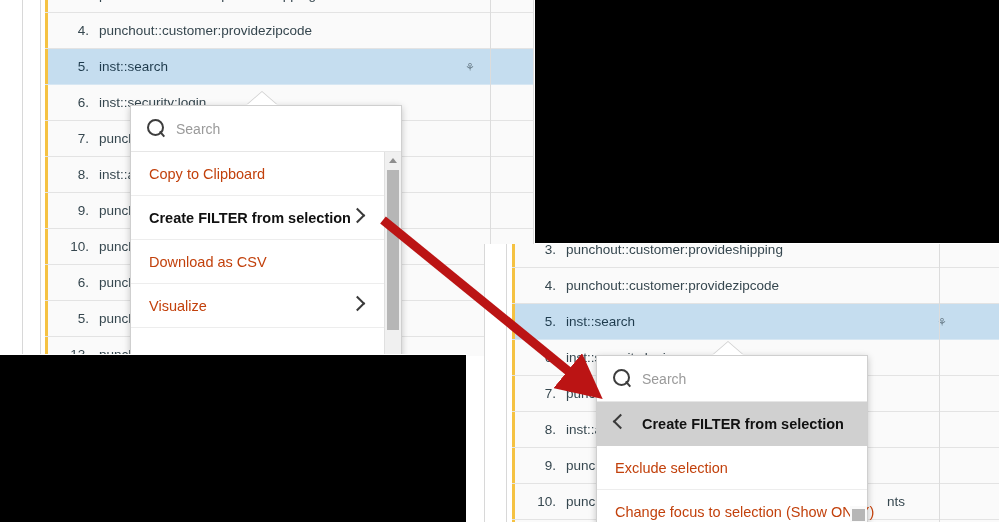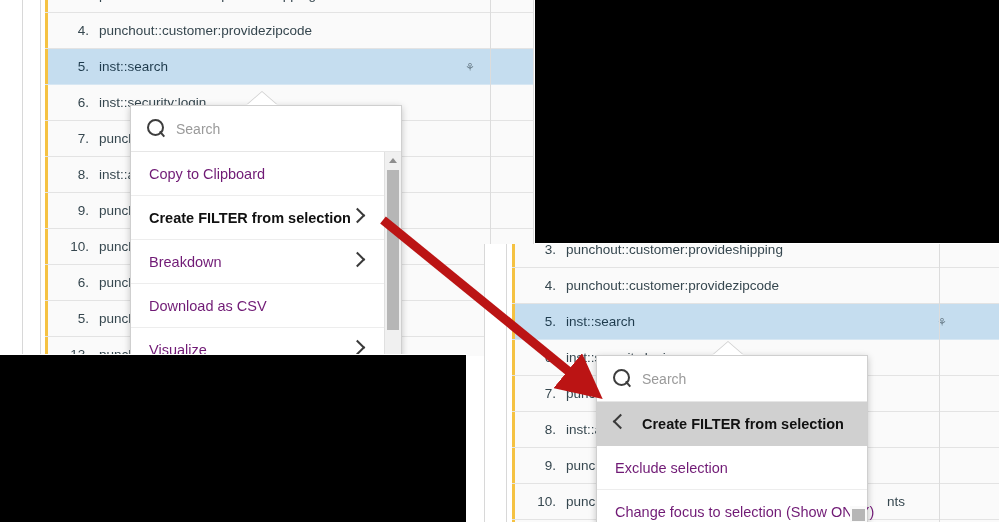--- a/index.html
+++ b/index.html
@@ -70,21 +70,21 @@
   .searchph{
     position:absolute;left:45px;top:0;height:46px;line-height:46px;
     font-size:14px;color:#9a9a9a;
   }
   .mitem{
     position:relative;height:44px;border-bottom:1px solid #ededed;
     box-sizing:border-box;
   }
   .mitem .lbl{
     position:absolute;left:18px;top:0;height:44px;line-height:44px;
-    font-size:14.5px;color:#701a75;white-space:nowrap;
+    font-size:14.5px;color:#c2410c;white-space:nowrap;
   }
   .mitem.bold .lbl{font-weight:bold;color:#111;}
   .mitem.hl{background:#d0d0d0;border-bottom:1px solid #d0d0d0;}
   .mitem.hl .lbl{left:45px;font-weight:bold;color:#111;}
   .chev{
     position:absolute;right:22px;top:14px;width:9px;height:9px;
     border-top:2px solid #3a3a3a;border-right:2px solid #3a3a3a;
     transform:rotate(45deg);
   }
   .chev.back{left:18px;right:auto;transform:rotate(-135deg);border-width:2px;}
@@ -178,24 +178,20 @@
     <div class="searchrow">
       <span class="mag"></span>
       <span class="searchph">Search</span>
     </div>
     <div id="menu1items">
         <div class="mitem">
           <span class="lbl">Copy to Clipboard</span>
         </div>
         <div class="mitem bold">
           <span class="lbl">Create FILTER from selection</span>
-          <span class="chev" style="right: 38px;"></span>
-        </div>
-        <div class="mitem">
-          <span class="lbl">Breakdown</span>
           <span class="chev" style="right: 38px;"></span>
         </div>
         <div class="mitem">
           <span class="lbl">Download as CSV</span>
         </div>
         <div class="mitem">
           <span class="lbl">Visualize</span>
           <span class="chev" style="right: 38px;"></span>
         </div>
       </div>

